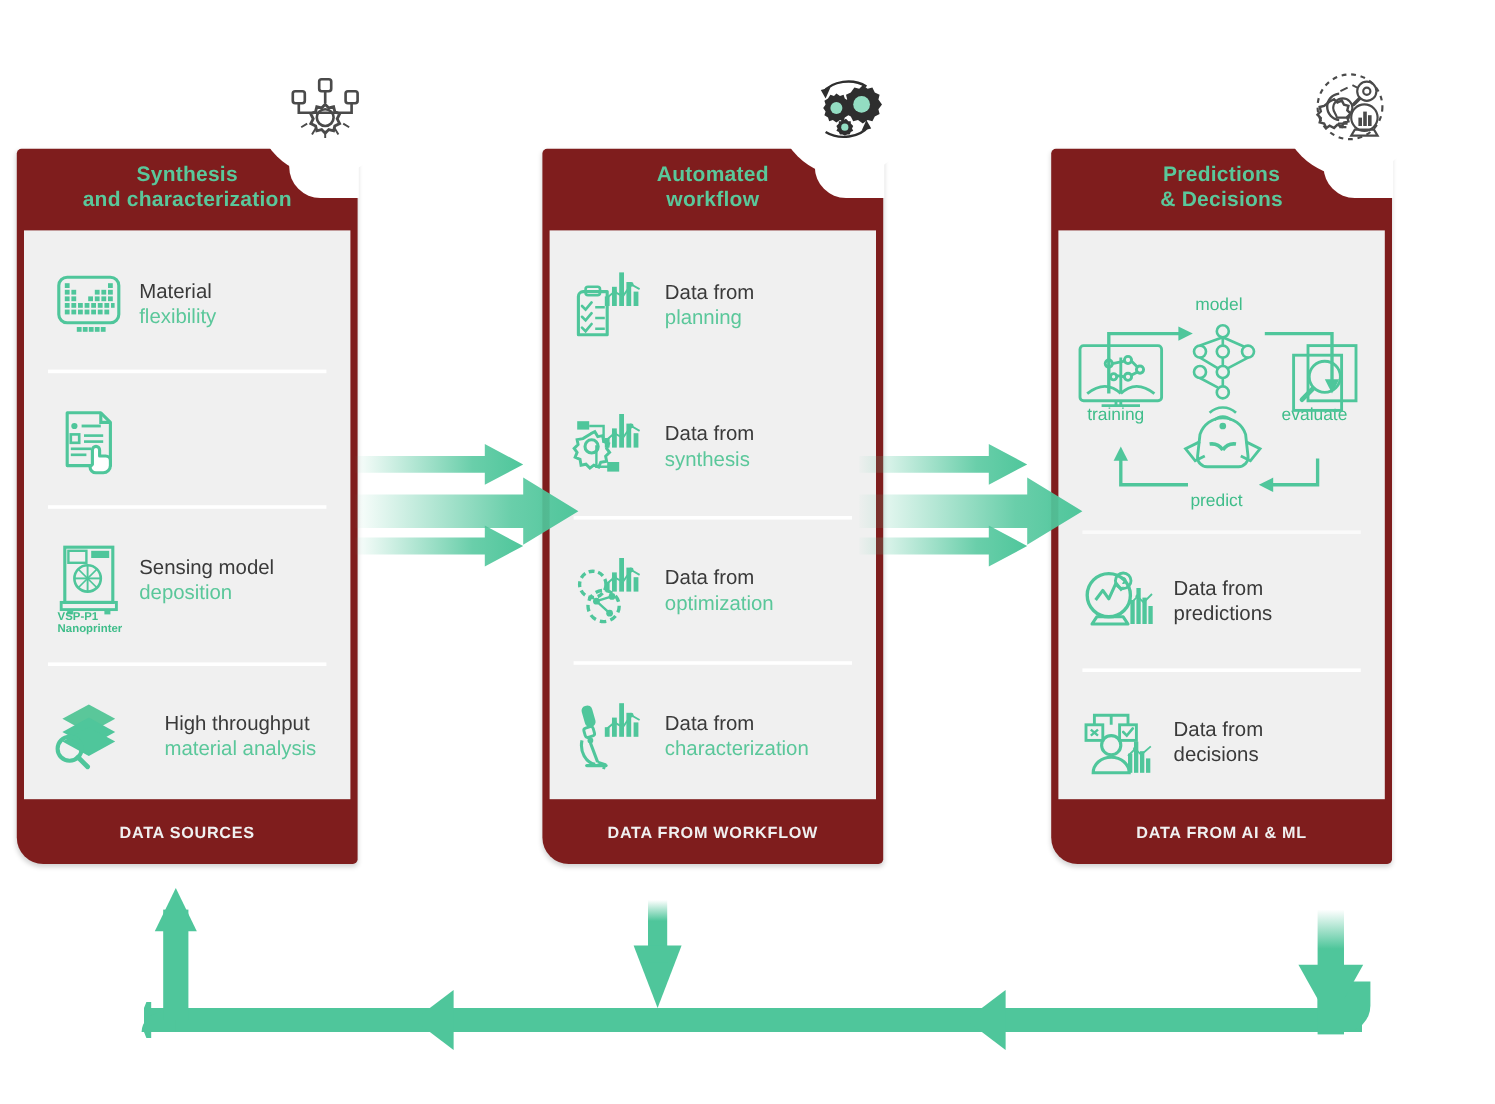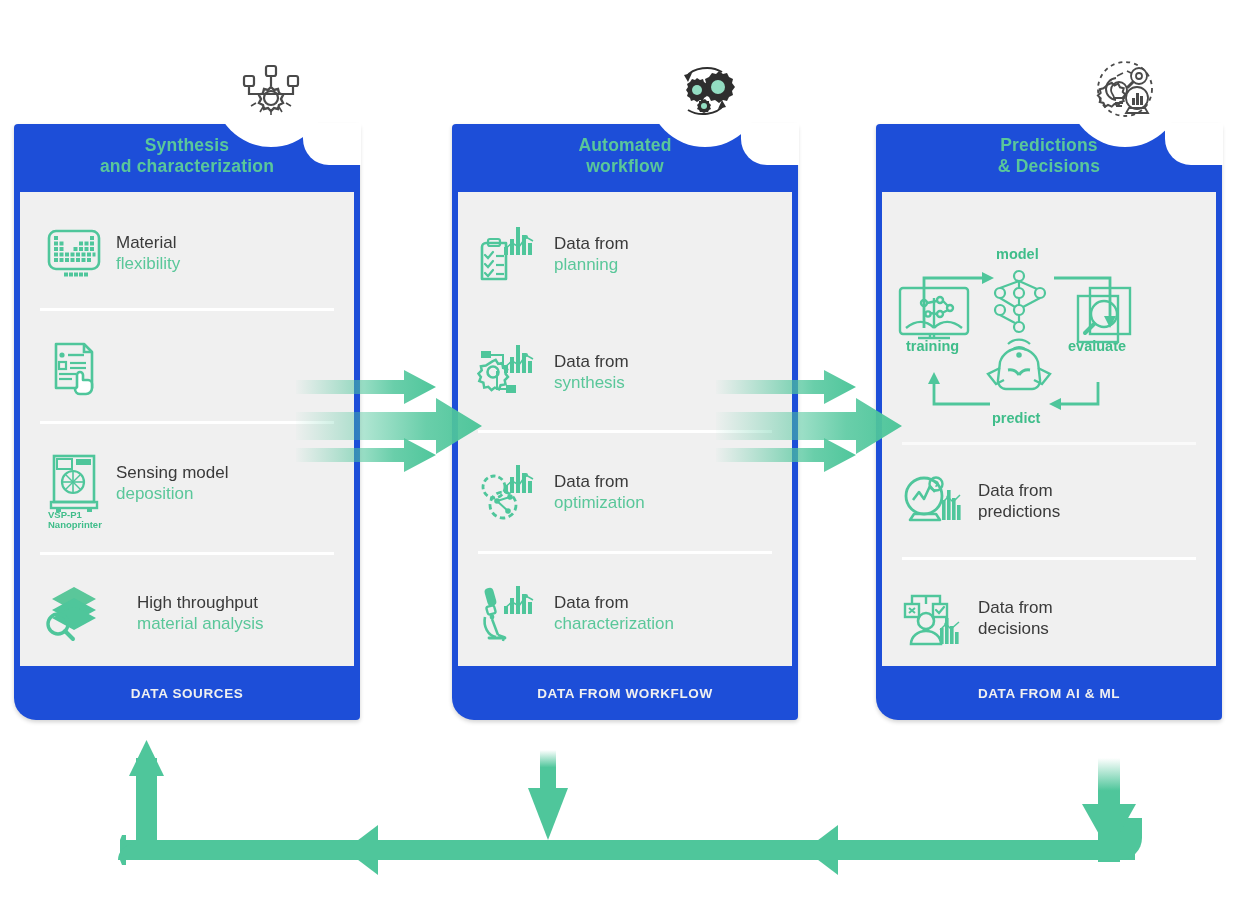--- a/index.html
+++ b/index.html
@@ -7,22 +7,22 @@
     width: 1246px; height: 920px;
     background: #ffffff;
     font-family: "Liberation Sans", sans-serif;
     overflow: hidden;
   }
   #stage { position: relative; width: 1246px; height: 920px; }
 
   
   .panel {
     position: absolute;
-    width: 346px;
-    background: #1d4ed8;
+    width: 284px;
+    background: #7f1d1d;
     border-radius: 4px 4px 4px 22px;
     box-shadow: 0 2px 4px rgba(0,0,0,.18);
   }
   .panel-head {
     position: relative;
     height: 68px;
     display: flex;
     align-items: center;
     justify-content: center;
     text-align: center;
@@ -98,21 +98,21 @@
     inset: -7px;
     border-radius: 50%;
     background: #ffffff;
     z-index: -1;
   }
 
   
   .mlcycle { position: relative; height: 250px; }
   .mlcycle .lbl {
     position: absolute;
-    font-size: 14.5px; font-weight: bold; color: #3fbd8a;
+    font-size: 14.5px; font-weight: normal; color: #3fbd8a;
   }
 
   svg { display: block; overflow: visible; }
   .arrows { position: absolute; z-index: 2; pointer-events: none; }
 </style>
 </head>
 <body>
 
 <div id="stage">
 

